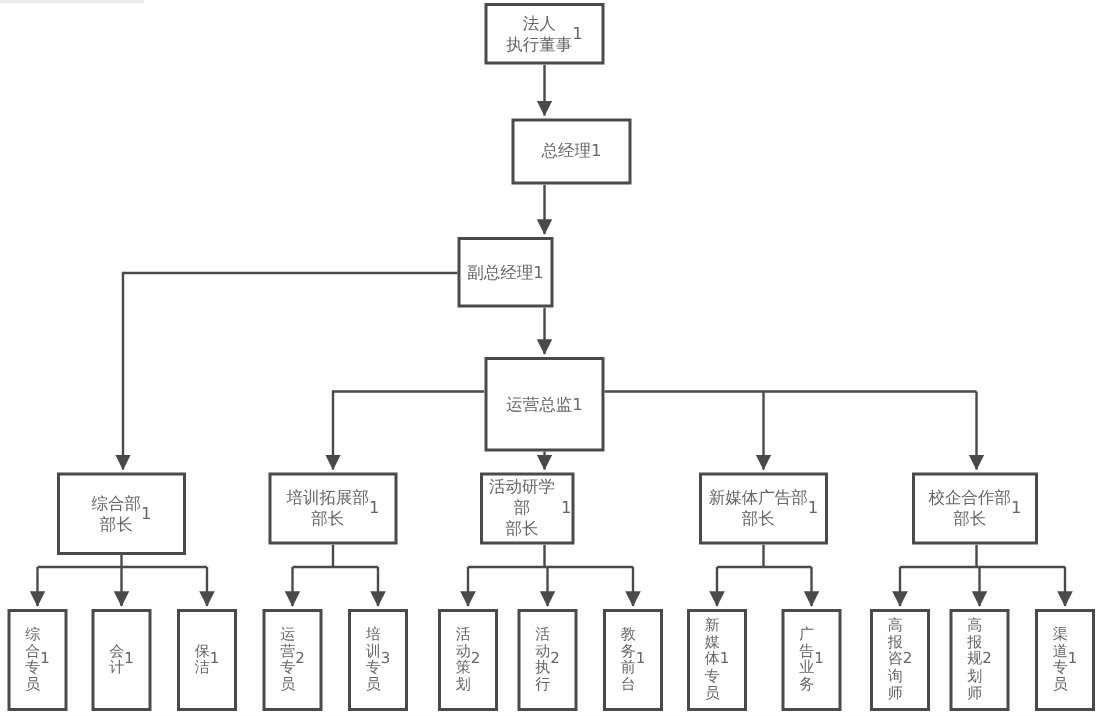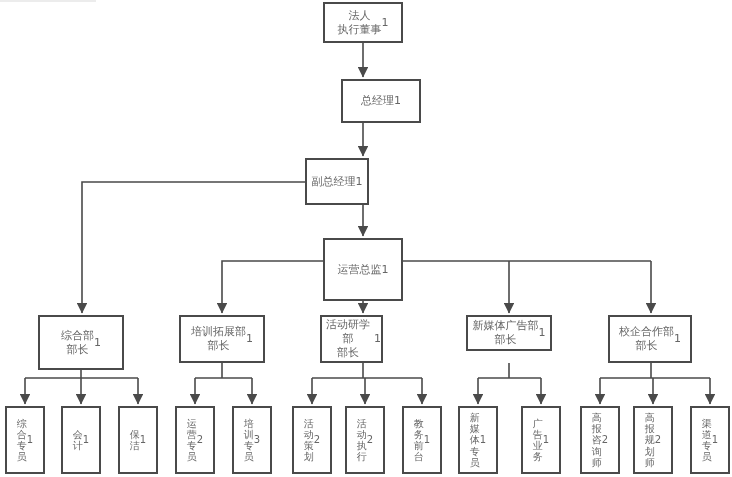--- a/index.html
+++ b/index.html
@@ -101,21 +101,21 @@
   <div class="node" style="left:179px;top:315px;width:86px;height:48px">
     <span class="lbl">培训拓展部
 部长</span>
     <span class="cnt">1</span>
   </div>
   <div class="node" style="left:320px;top:315px;width:63px;height:48px">
     <span class="lbl">活动研学部
 部长</span>
     <span class="cnt">1</span>
   </div>
-  <div class="node" style="left:466px;top:315px;width:86px;height:36px">
+  <div class="node" style="left:466px;top:315px;width:86px;height:48px">
     <span class="lbl">新媒体广告部
 部长</span>
     <span class="cnt">1</span>
   </div>
   <div class="node" style="left:608px;top:315px;width:84px;height:48px">
     <span class="lbl">校企合作部
 部长</span>
     <span class="cnt">1</span>
   </div>
 

